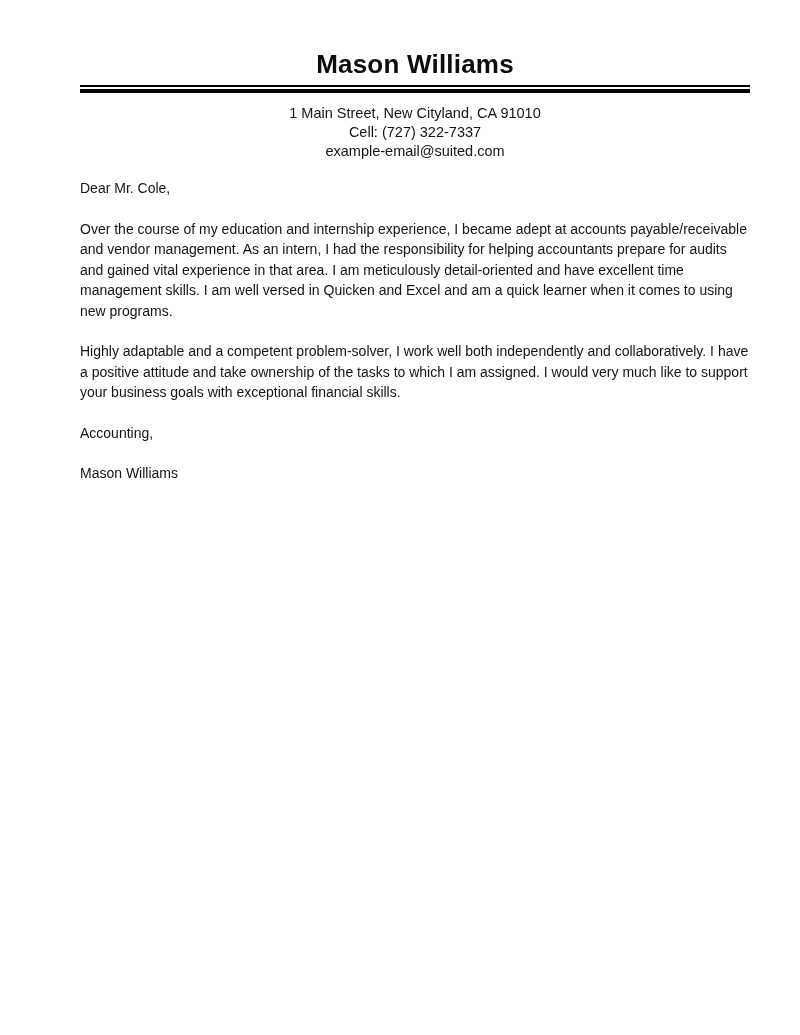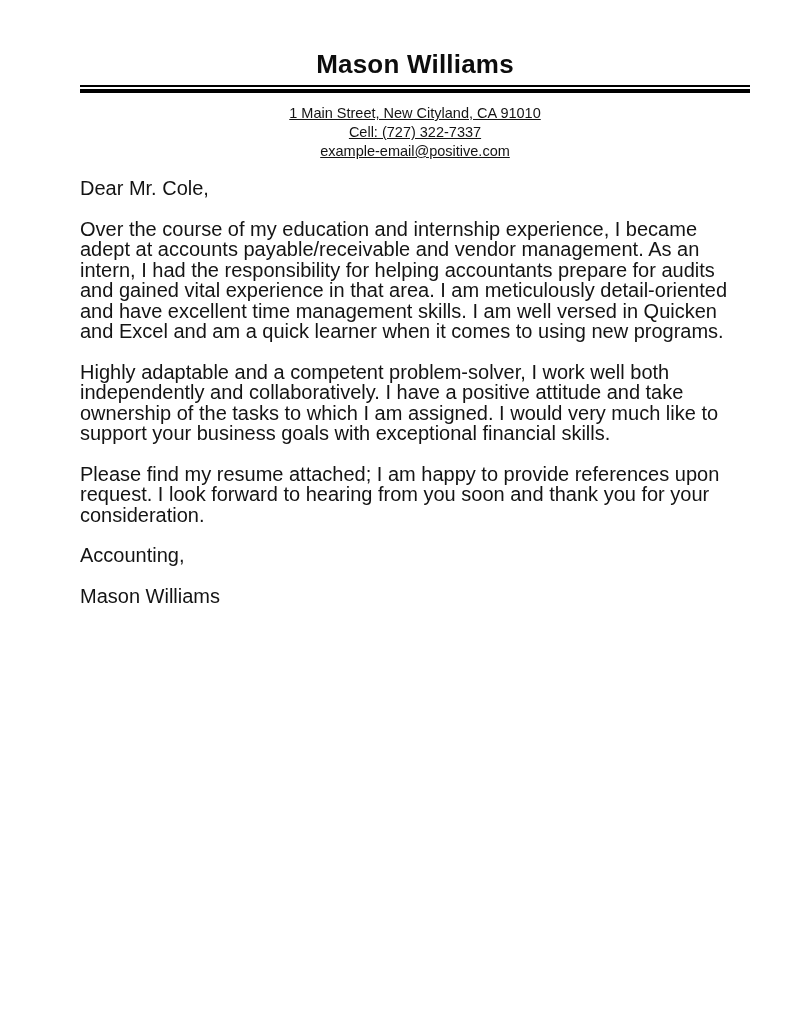--- a/index.html
+++ b/index.html
@@ -37,28 +37,27 @@
     padding-bottom: 2px;
     background-clip: content-box;
     box-sizing: content-box;
     margin: 0 0 11px 0;
   }
   .contact-block {
     text-align: center;
     font-size: 14.5px;
     line-height: 19px;
     color: #141414;
-    text-decoration: underline;
   }
   .contact-block div {
     margin: 0;
   }
   .letter-body {
     margin-top: 17px;
-    font-size: 20px;
+    font-size: 14px;
     line-height: 20.5px;
     color: #141414;
   }
   .letter-body p {
     margin: 0 0 20px 0;
   }
   .salutation {
     margin: 0 0 20px 0;
   }
   .closing {
@@ -74,32 +73,31 @@
 <div class="page">
 
   <div class="letter-header">
     <div class="applicant-name">Mason Williams</div>
 
     <div class="header-rule"></div>
 
     <div class="contact-block">
       <div>1 Main Street, New Cityland, CA 91010</div>
       <div>Cell: (727) 322-7337</div>
-      <div>example-email@positive.com</div>
+      <div>example-email@suited.com</div>
     </div>
   </div>
 
   <div class="letter-body">
     <p class="salutation">Dear Mr. Cole,</p>
 
 
     <p>Over the course of my education and internship experience, I became adept at accounts payable/receivable and vendor management. As an intern, I had the responsibility for helping accountants prepare for audits and gained vital experience in that area. I am meticulously detail-oriented and have excellent time management skills. I am well versed in Quicken and Excel and am a quick learner when it comes to using new programs.</p>
 
     <p>Highly adaptable and a competent problem-solver, I work well both independently and collaboratively. I have a positive attitude and take ownership of the tasks to which I am assigned. I would very much like to support your business goals with exceptional financial skills.</p>
 
-    <p>Please find my resume attached; I am happy to provide references upon request. I look forward to hearing from you soon and thank you for your consideration.</p>
 
     <p class="closing">Accounting,</p>
 
     <p class="signature-name">Mason Williams</p>
   </div>
 
 </div>
 
 </body></html>

